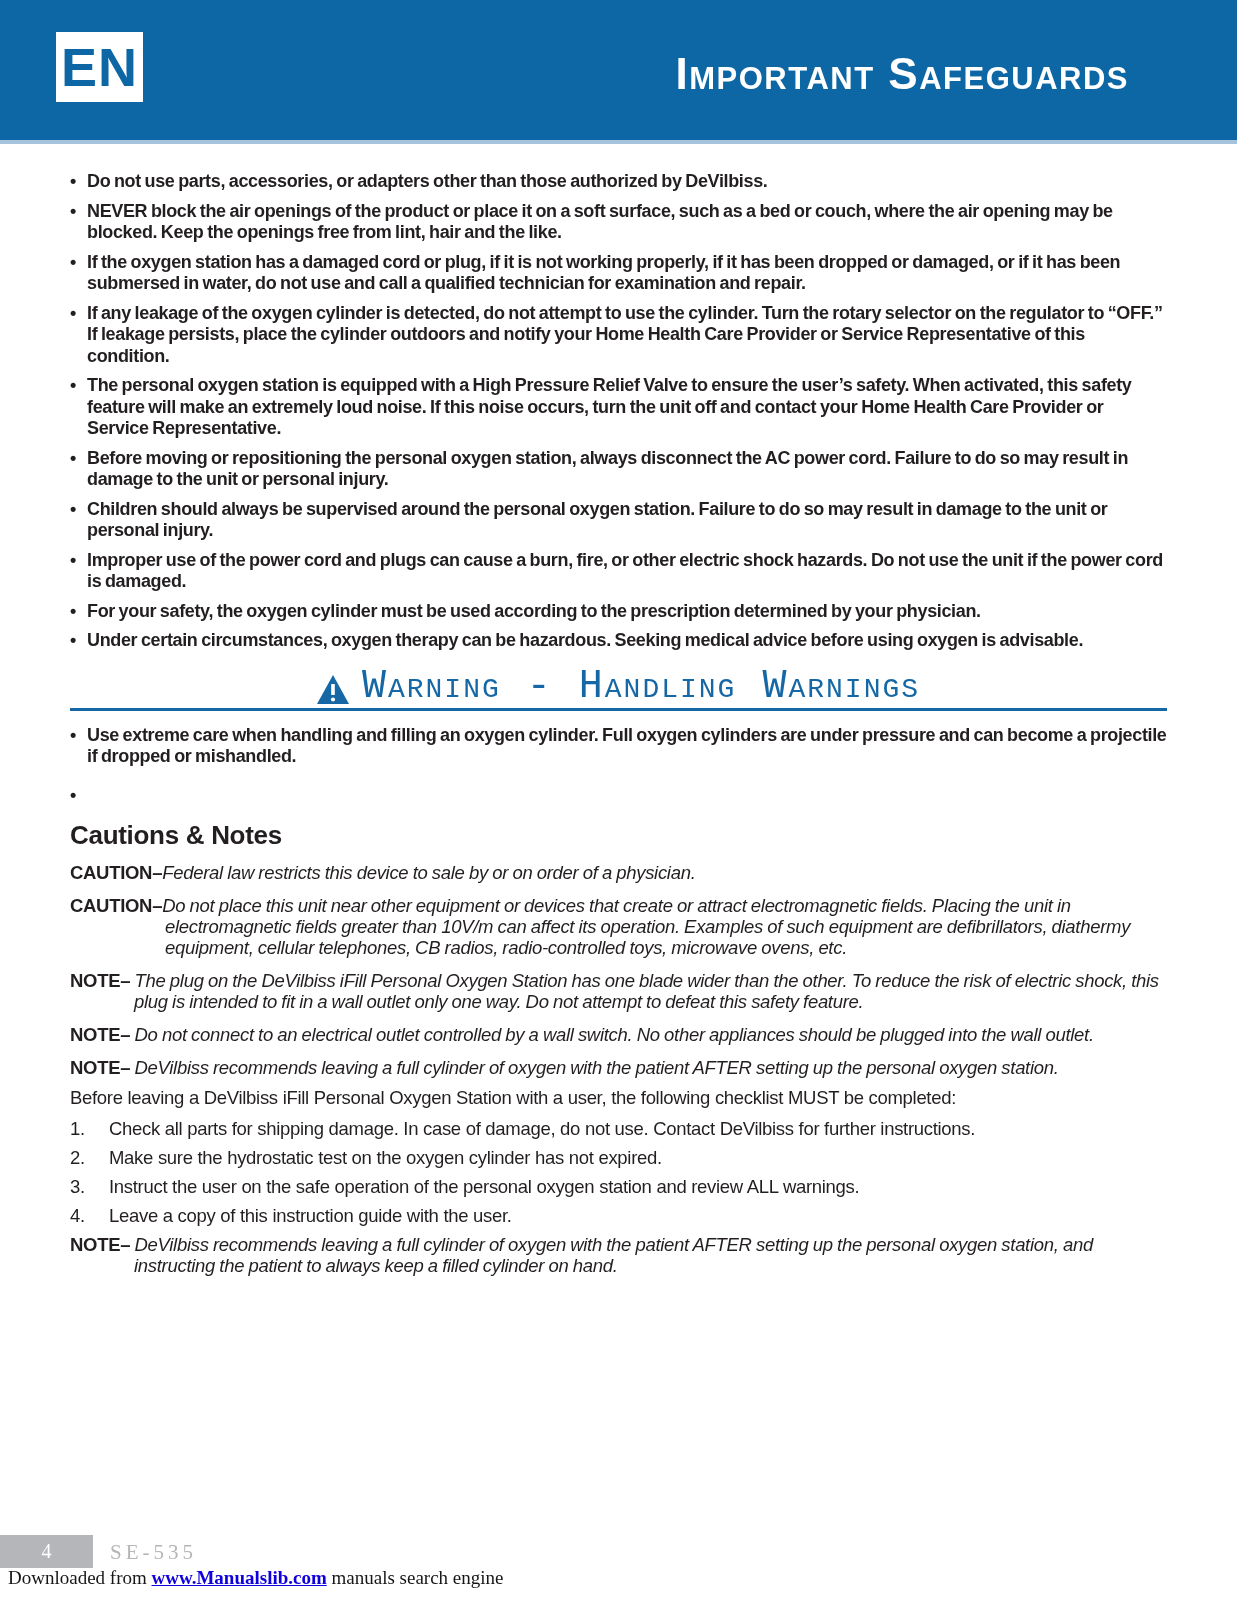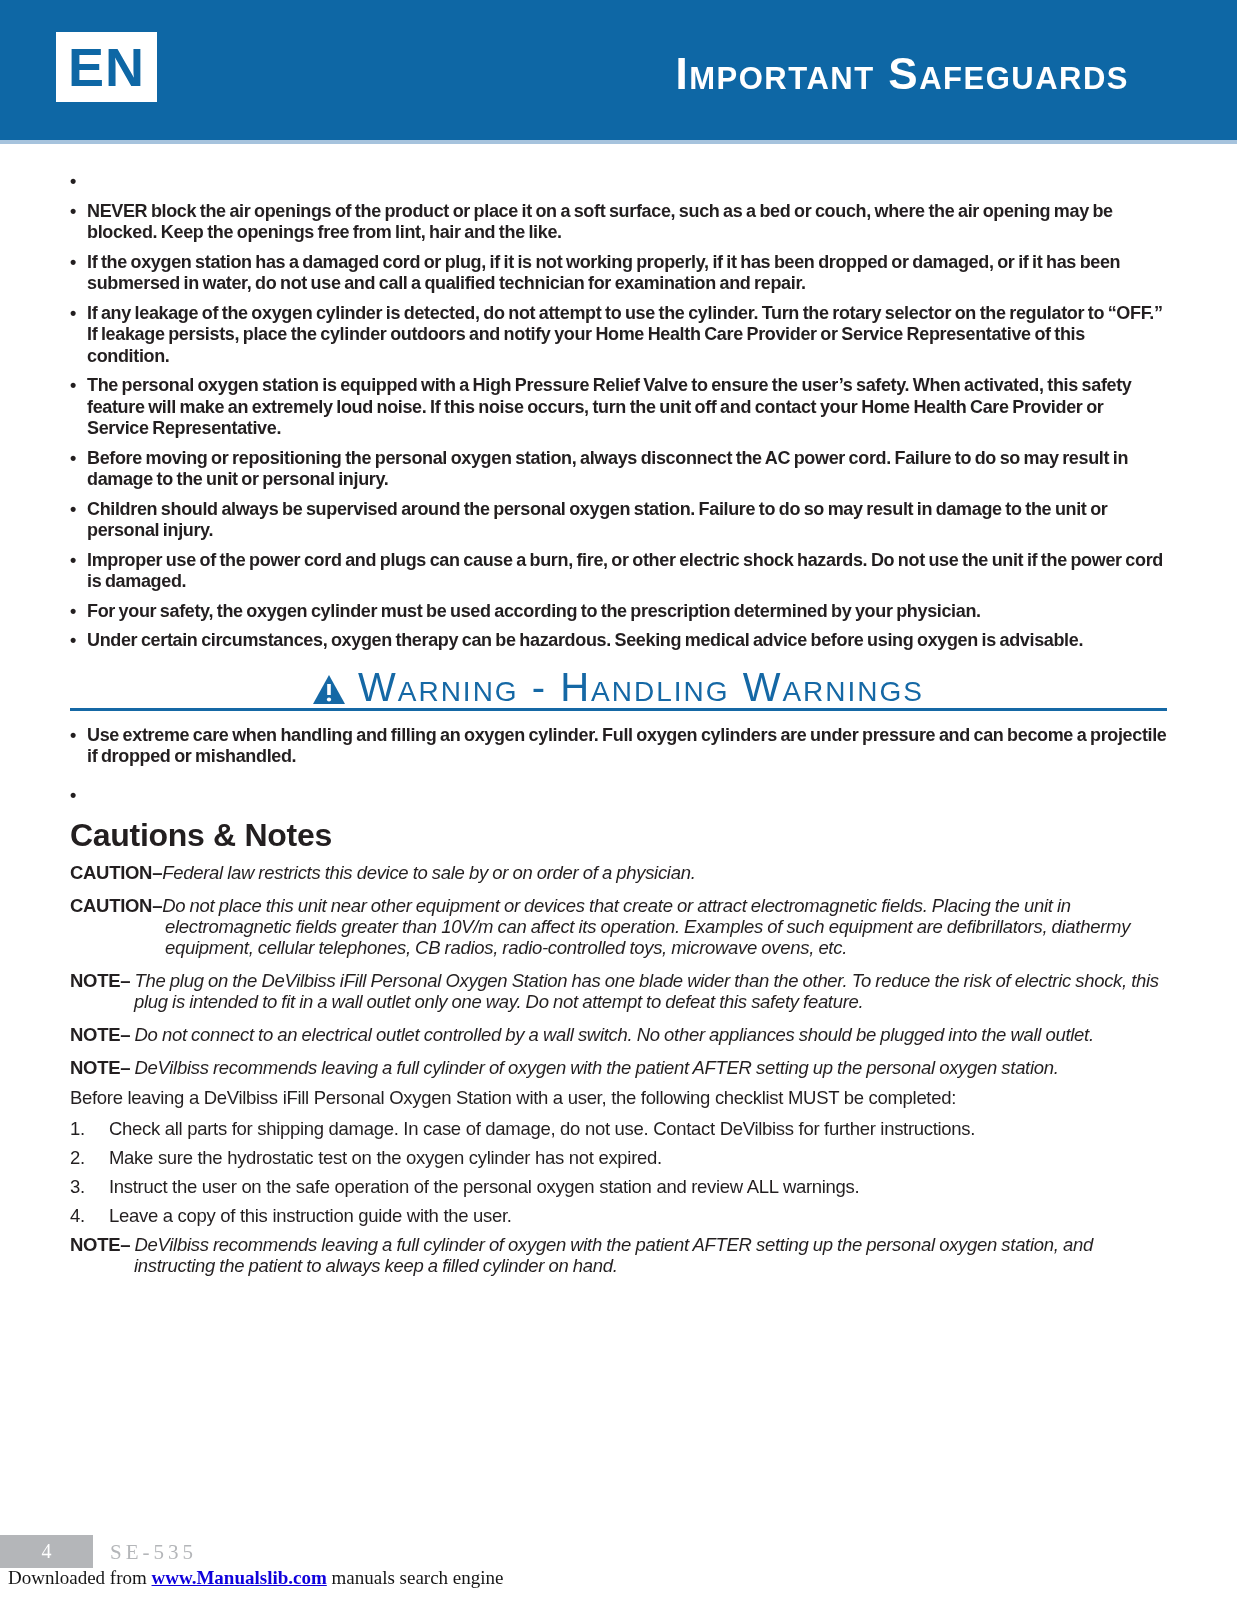--- a/index.html
+++ b/index.html
@@ -10,40 +10,40 @@
     --footer-gray:#b4b6b9;
     --link-blue:#0f00dc;
   }
   html,body{margin:0;padding:0;background:#fff;}
   .page{
     position:relative;width:1237px;height:1600px;margin:0 auto;background:#fff;
     font-family:"Liberation Sans",sans-serif;color:var(--text);overflow:hidden;
   }
   
   .hdr{position:relative;height:140px;background:var(--header-bg);border-bottom:4px solid var(--header-rule);}
-  .en-badge{position:absolute;left:56px;top:32px;width:101px;height:70px;background:#fff;
+  .en-badge{position:absolute;left:56px;top:32px;width:87px;height:70px;background:#fff;
     display:flex;align-items:center;justify-content:center;}
   .en-badge span{color:var(--header-bg);font-weight:bold;font-size:54px;letter-spacing:1px;line-height:1;}
   .page-title{position:absolute;right:108px;top:52px;margin:0;color:#fff;font-weight:bold;
     font-variant:small-caps;font-size:44px;line-height:1;letter-spacing:1.5px;white-space:nowrap;}
   
   .main{padding:27px 70px 0 70px;}
   .bullet{display:flex;font-weight:bold;font-size:18px;line-height:21.5px;margin:0 0 8px 0;
     letter-spacing:-0.35px;word-spacing:-1px;}
   .bullet .marker{flex:none;width:17px;}
   
   .warn-head{margin:14px 0 0 0;border-bottom:3px solid var(--accent-blue);
     display:flex;align-items:flex-end;justify-content:center;gap:13px;
     color:var(--accent-blue);font-weight:normal;font-variant:small-caps;
-    font-size:40px;line-height:42px;letter-spacing:2px;white-space:nowrap;}
+    font-size:40px;line-height:42px;letter-spacing:2px;white-space:nowrap;font-family:Liberation Mono, monospace;}
   .warn-head .tri{flex:none;margin-bottom:4px;}
   .warn-bullets{margin-top:14px;}
   .warn-bullets .b2{margin-top:17px;}
   
-  .sec-head{font-size:32px;line-height:30px;font-weight:bold;margin:14px 0 10px 0;letter-spacing:-0.3px;}
+  .sec-head{font-size:26px;line-height:30px;font-weight:bold;margin:14px 0 10px 0;letter-spacing:-0.3px;}
   
   .note{font-size:18.5px;line-height:21px;margin:12px 0 9px 0;letter-spacing:-0.3px;word-spacing:-0.5px;}
   .note .label{font-weight:bold;font-style:normal;}
   .note .body{font-style:italic;}
   .hang-caution{padding-left:95px;text-indent:-95px;}
   .hang-note{padding-left:64px;text-indent:-64px;}
   
   .intro{font-size:18.5px;line-height:21px;margin:4px 0 10px 0;letter-spacing:-0.3px;}
   .check-item{display:flex;font-size:18.5px;line-height:21px;margin:0 0 8px 0;letter-spacing:-0.3px;}
   .check-item .num{flex:none;width:39px;}
@@ -67,20 +67,21 @@
       <span>EN</span>
     </div>
     <h1 class="page-title">Important Safeguards</h1>
   </div>
 
   <div class="main">
 
     <div>
       <div class="bullet">
           <span class="marker">•</span>
+          <span>Do not use parts, accessories, or adapters other than those authorized by DeVilbiss.</span>
         </div>
       <div class="bullet">
           <span class="marker">•</span>
           <span>NEVER block the air openings of the product or place it on a soft surface, such as a bed or couch, where the air opening may be blocked. Keep the openings free from lint, hair and the like.</span>
         </div>
       <div class="bullet">
           <span class="marker">•</span>
           <span>If the oxygen station has a damaged cord or plug, if it is not working properly, if it has been dropped or damaged, or if it has been submersed in water, do not use and call a qualified technician for examination and repair.</span>
         </div>
       <div class="bullet">

